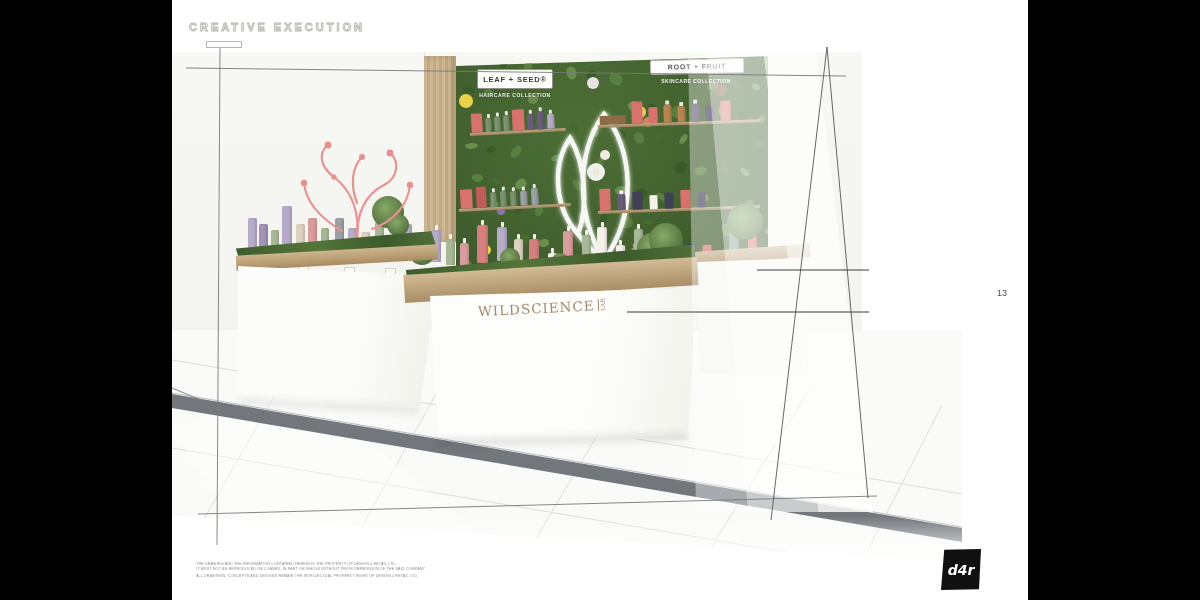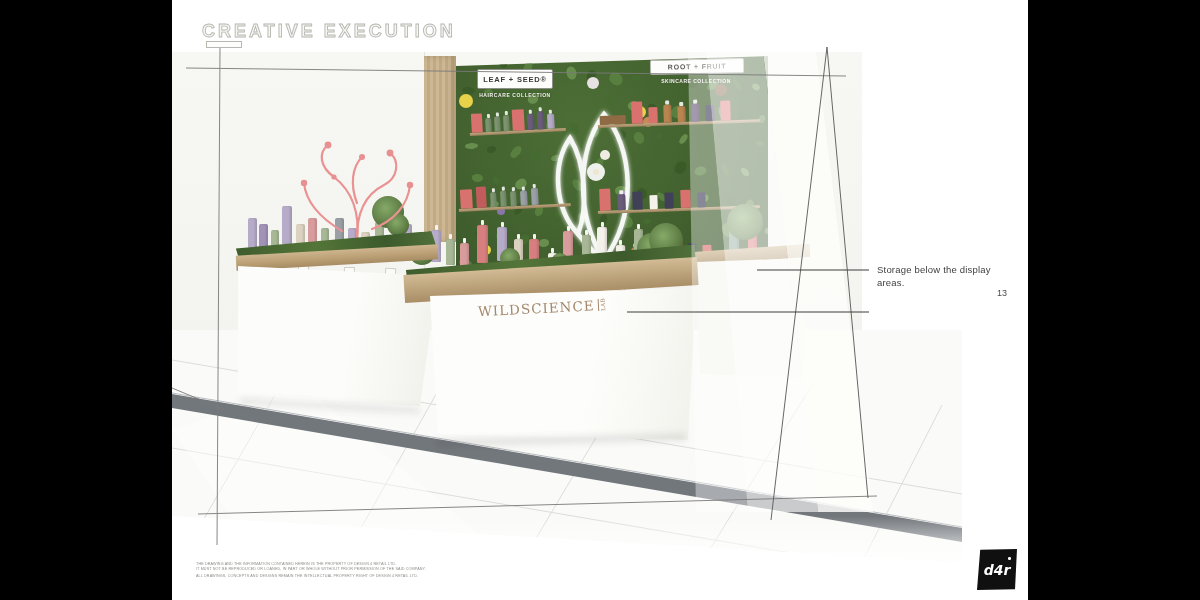--- a/index.html
+++ b/index.html
@@ -4,21 +4,21 @@
 <style>
   html,body{margin:0;padding:0;background:#000;}
   #stage{position:relative;width:1200px;height:600px;background:#000;overflow:hidden;
          font-family:"Liberation Sans",sans-serif;}
   #stage *{position:absolute;box-sizing:border-box;}
 
   
   #paper{left:172px;top:0;width:856px;height:600px;background:#ffffff;}
 
   
-  #kicker{left:202px;top:21px;font-size:18px;font-weight:700;letter-spacing:3px;
+  #kicker{left:189px;top:21px;font-size:11px;font-weight:700;letter-spacing:3px;
           color:#f6f6f3;-webkit-text-stroke:0.9px #b7b7b1;white-space:nowrap;}
   #kicker-box{left:206px;top:41px;width:36px;height:7px;border:1.3px solid #b7b7b1;background:#fdfdfb;}
   #view-title{left:237px;top:72px;font-family:"DejaVu Serif","Liberation Serif",serif;
               font-weight:700;font-size:33px;color:#141414;letter-spacing:0.5px;}
 
   
   #wall{left:172px;top:52px;width:690px;height:360px;
         background:linear-gradient(180deg,#f7f7f4 0%,#f3f3ef 80%);}
   #wall-corner{left:424px;top:52px;width:1px;height:280px;background:#e3e3dd;}
 
@@ -115,21 +115,21 @@
   
   .anno{width:126px;font-size:9.5px;line-height:1.4;color:#3e3e3e;letter-spacing:.2px;}
   #anno1{left:877px;top:263px;}
   #anno2{left:877px;top:306px;}
   #page-num{left:997px;top:288px;font-size:9px;color:#4a4a4a;}
 
   
   #legal{left:196px;top:561px;width:420px;font-size:6px;line-height:1.55;color:#8d8d89;
          transform:scale(.62);transform-origin:left top;letter-spacing:.2px;}
   #legal div{position:static;white-space:nowrap;}
-  #d4r{left:977px;top:549px;width:40px;height:41px;background:#101010;
+  #d4r{left:941px;top:549px;width:40px;height:41px;background:#101010;
        clip-path:polygon(8% 2%,100% 0%,95% 98%,0% 100%);
        display:flex;align-items:center;justify-content:center;}
   #d4r span{position:static;color:#fff;font-style:italic;font-weight:700;font-size:14px;
             font-family:"DejaVu Sans","Liberation Sans",sans-serif;letter-spacing:0;}
   #d4r-dot{left:1008px;top:557px;width:2.5px;height:2.5px;border-radius:50%;background:#fff;}
 
   svg{overflow:visible;}
   #framesvg{left:0;top:0;}
 </style>
 </head>
@@ -493,21 +493,20 @@
     </g>
     <g stroke="#3c3c3c" stroke-width="1">
       <line x1="757" y1="270" x2="869" y2="270"></line>
       <line x1="627" y1="312" x2="869" y2="312"></line>
     </g>
   </svg>
 
   <div id="kicker">CREATIVE EXECUTION</div>
   <div id="kicker-box"></div>
 
-  <div id="anno1" class="anno">Storage below the display areas.</div>
   <div id="page-num">13</div>
 
   <div id="legal">
     <div>THE DRAWING AND THE INFORMATION CONTAINED HEREIN IS THE PROPERTY OF DESIGN 4 RETAIL LTD.</div>
     <div>IT MUST NOT BE REPRODUCED OR LOANED, IN PART OR WHOLE WITHOUT PRIOR PERMISSION OF THE SAID COMPANY.</div>
     <div>ALL DRAWINGS, CONCEPTS AND DESIGNS REMAIN THE INTELLECTUAL PROPERTY RIGHT OF DESIGN 4 RETAIL LTD.</div>
   </div>
   <div id="d4r">
     <span>d4r</span>
   </div>

